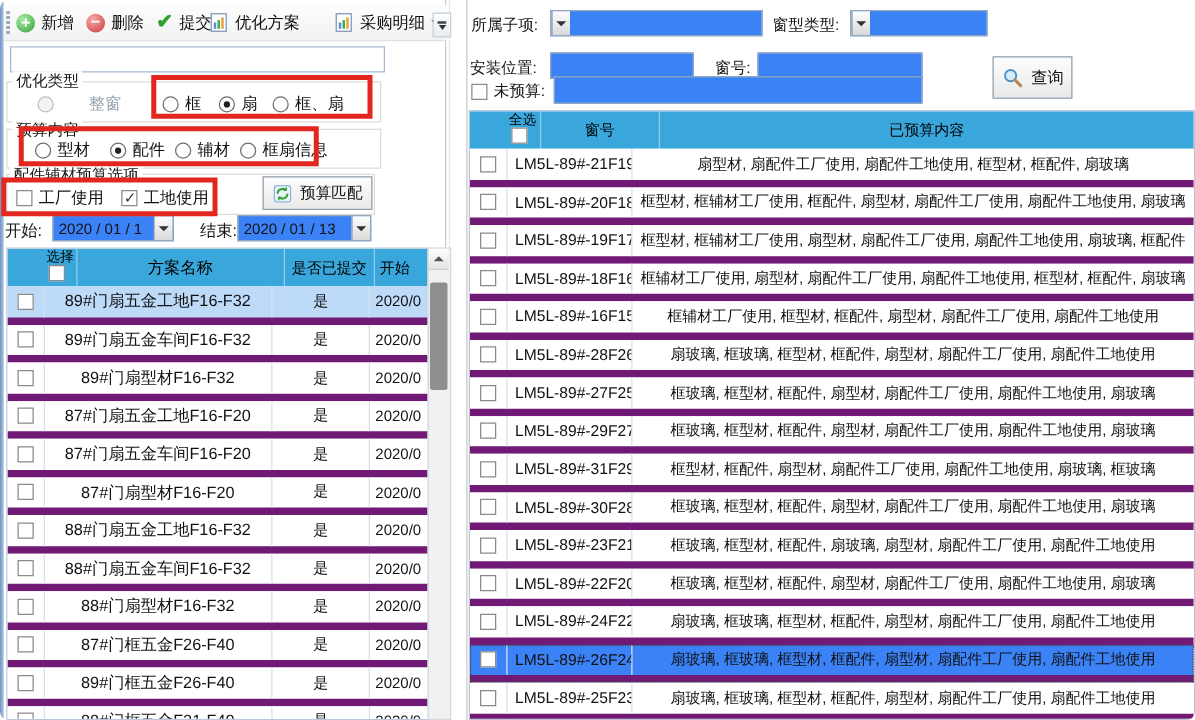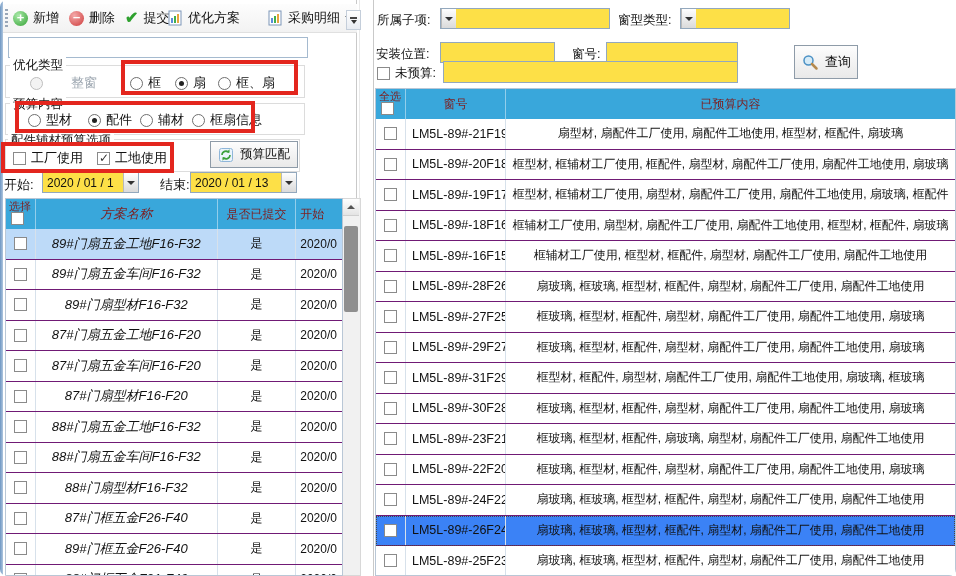--- a/index.html
+++ b/index.html
@@ -51,37 +51,37 @@
   .opt.disabled { color:#9AA4AE;gap:28px; }
 
   .checkbox { width:13px; height:13px; border:1px solid #8A8A8A; background:#fff; display:inline-block; position:relative; flex:none; }
   .checkbox.checked::after { content:"✓"; position:absolute; left:1px; top:-2px; font-size:12px; font-weight:bold; color:#333; }
 
   .ann { position:absolute; border:4px solid #E3261E; pointer-events:none; z-index:6; }
 
   .btn { position:absolute; display:flex; align-items:center; justify-content:center; gap:6px;
          background:linear-gradient(#FDFDFD,#E9E9E9); border:1px solid #8E9BA8; font-size:13px; color:#111; }
 
-  .dtp,.cmb,.txt { position:absolute; border:1px solid #93A8BD; background:#fde047; display:flex; align-items:center; font-size:12px; }
+  .dtp,.cmb,.txt { position:absolute; border:1px solid #93A8BD; background:#3b82f6; display:flex; align-items:center; font-size:12px; }
   .dtp .val { flex:1; padding:0 4px; white-space:nowrap; overflow:hidden; }
   .drop { width:15px; align-self:stretch; border-left:1px solid #B9B9B9; background:linear-gradient(#FEFEFE,#DADADA);
           display:flex; align-items:center; justify-content:center; }
   .txt { padding:0 4px; }
 
   
-  .tblhdr { background:#39A7DB; color:#7f1d1d; display:flex; }
+  .tblhdr { background:#39A7DB; color:#000000; display:flex;padding-left:28px; }
   .hcell { display:flex; align-items:center; justify-content:center; border-right:1px solid rgba(255,255,255,.45); overflow:hidden; }
   .hcell.first { flex-direction:column; align-items:flex-start; justify-content:flex-start; padding:1px 0 0 3px; gap:0; }
   .hcell.first .checkbox { margin-left:2px; }
-  .row { display:flex; height:30.5px; border-bottom:1px solid #701a75; background:#fff; }
+  .row { display:flex; height:30.5px; border-bottom:6px solid #701a75; background:#fff; }
   .cell { display:flex; align-items:center; justify-content:center; border-right:1px solid #D7E1EB; overflow:hidden; white-space:nowrap; }
 
   .pt { left:5px; top:198px; width:338px; height:378px; border:1px solid #B9C7D6; overflow:hidden; background:#fff; }
   .pt .tblhdr { height:30px;text-align:center; }
-  .pt .c1 { width:30px; } .pt .c2 { width:183px;font-style:italic; } .pt .c3 { width:79px; } .pt .c4 { width:46px; border-right:none; justify-content:flex-start; padding-left:4px; }
+  .pt .c1 { width:30px; } .pt .c2 { width:183px; } .pt .c3 { width:79px; } .pt .c4 { width:46px; border-right:none; justify-content:flex-start; padding-left:4px; }
   .pt .row.sel { background:#BDDAF8; }
   .pt .c2 { font-size:13px; }
 
   .sb { left:343px; top:198px; width:18px; height:378px; background:#F1F1F1; border:1px solid #D8D8D8; border-left:none; }
   .sb-up { position:absolute; left:0; top:0; width:16px; height:17px; background:linear-gradient(#FEFEFE,#E4E4E4);
            border-bottom:1px solid #CFCFCF; display:flex; align-items:center; justify-content:center; }
   .arr-up { width:0; height:0; border-left:4px solid transparent; border-right:4px solid transparent; border-bottom:4px solid #555; }
   .sb-thumb { position:absolute; left:1px; top:27px; width:14px; height:86px; background:#8F8F8F; border-radius:2px; }
 
   .bt { left:375px; top:88px; width:581px; height:488px; border:1px solid #B9C7D6; overflow:hidden; background:#fff; }

